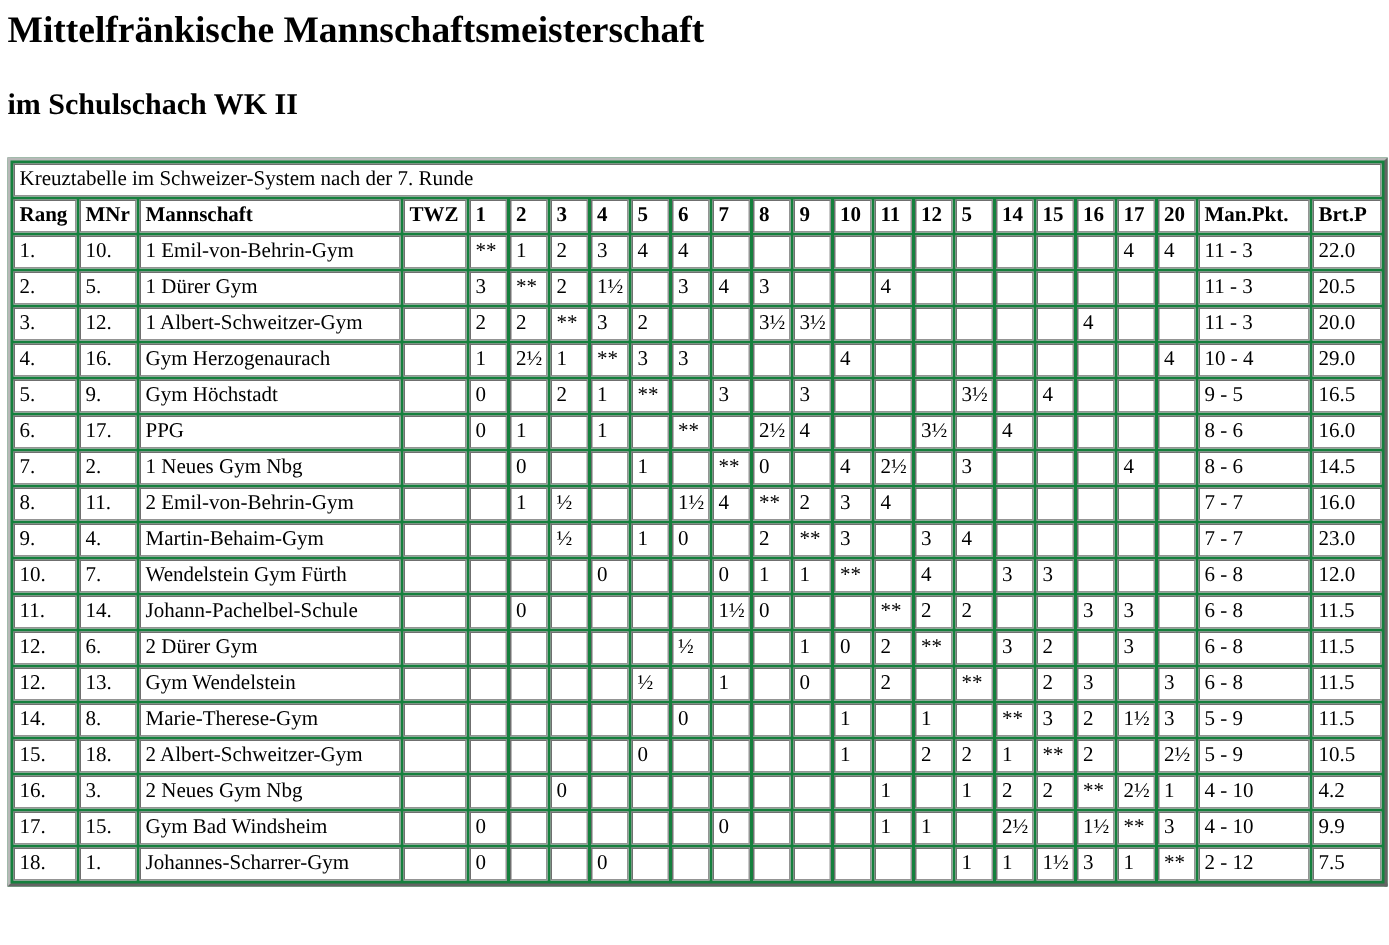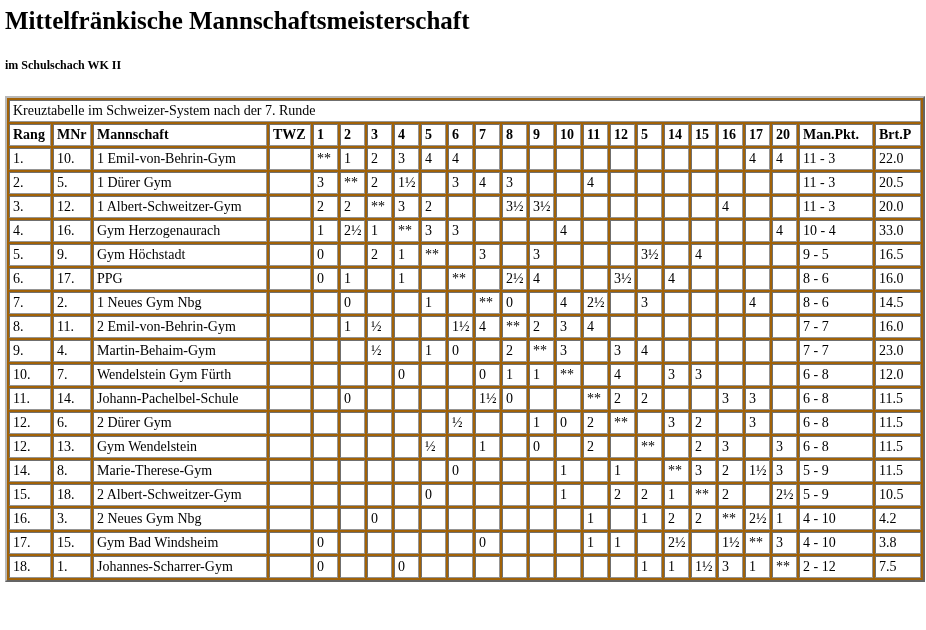--- a/index.html
+++ b/index.html
@@ -16,31 +16,31 @@
     padding: 4px 5px;
     overflow: hidden;
   }
   h1.title {
     font-size: 25px;
     line-height: 1.1;
     font-weight: bold;
     margin: 3px 0 12px 0;
   }
   h3.subtitle {
-    font-size: 12px;
+    font-size: 20px;
     line-height: 1.1;
     font-weight: bold;
     margin: 24px 0 24px 0;
   }
   table.crosstable {
     table-layout: fixed;
     width: 918px;
     border-collapse: separate;
     border-spacing: 2px;
-    background: #a16207;
+    background: #15803d;
     border: 2px outset #b8b8b8;
     font-family: "Liberation Serif", "DejaVu Serif", serif;
   }
   table.crosstable td, table.crosstable th {
     box-sizing: border-box;
     background: #ffffff;
     border: 1px solid;
     border-color: #6f6f6f #949494 #949494 #6f6f6f;
     height: 22px;
     padding: 0 3px;
@@ -226,21 +226,21 @@
           <td>4</td>
           <td></td>
           <td></td>
           <td></td>
           <td></td>
           <td></td>
           <td></td>
           <td></td>
           <td>4</td>
           <td>10 - 4</td>
-          <td>33.0</td>
+          <td>29.0</td>
         </tr>
         <tr>
           <td>5.</td>
           <td>9.</td>
           <td>Gym Höchstadt</td>
           <td></td>
           <td>0</td>
           <td></td>
           <td>2</td>
           <td>1</td>
@@ -564,21 +564,21 @@
           <td></td>
           <td>1</td>
           <td>1</td>
           <td></td>
           <td>2½</td>
           <td></td>
           <td>1½</td>
           <td>**</td>
           <td>3</td>
           <td>4 - 10</td>
-          <td>3.8</td>
+          <td>9.9</td>
         </tr>
         <tr>
           <td>18.</td>
           <td>1.</td>
           <td>Johannes-Scharrer-Gym</td>
           <td></td>
           <td>0</td>
           <td></td>
           <td></td>
           <td>0</td>

